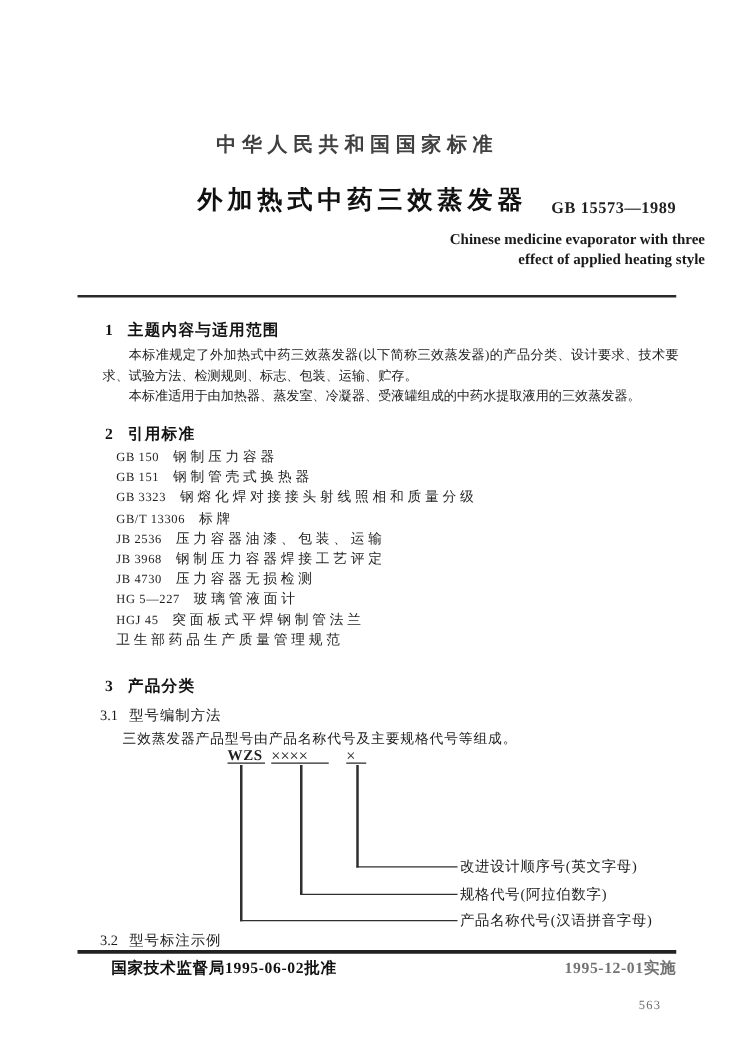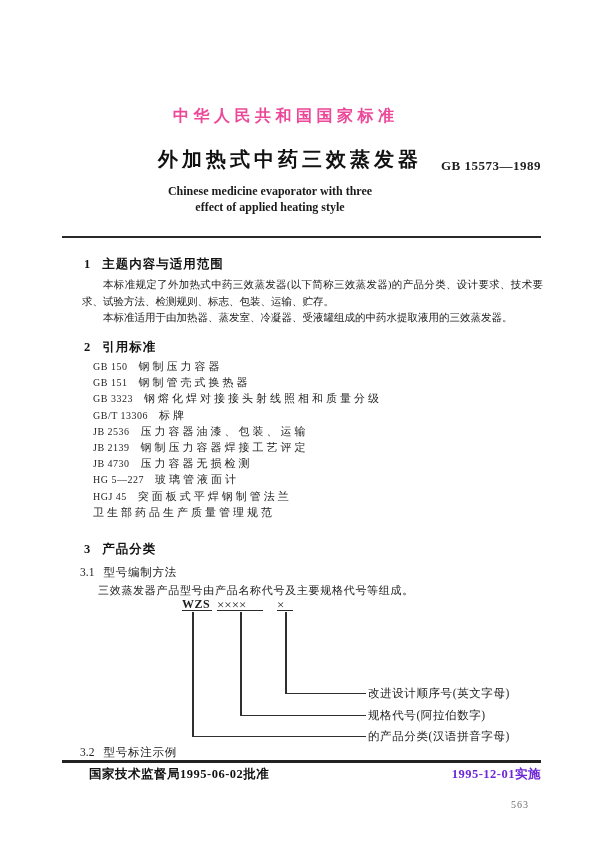--- a/index.html
+++ b/index.html
@@ -12,37 +12,38 @@
     font-family: "Liberation Serif", "DejaVu Serif", serif;
     color: #1f1f1f;
     overflow: hidden;
   }
   .abs { position: absolute; }
 
   
   .std-label {
     top: 106px; left: 173px;
     font-size: 16px; font-weight: bold; letter-spacing: 4.5px;
-    color: #ec4899; white-space: nowrap;
+    color: #404040; white-space: nowrap;
   }
   .doc-title {
     top: 146px; left: 158px;
     font-size: 20px; font-weight: bold; letter-spacing: 4px;
     color: #111; white-space: nowrap;
   }
   .doc-code {
     top: 158px; left: 441px;
     font-size: 13px; font-weight: bold; letter-spacing: 0.5px;
     white-space: nowrap;
   }
   .subtitle {
     top: 183px; left: 0; width: 540px;
-    text-align: center;
+    text-align: right;
     font-size: 12px; font-weight: bold; line-height: 16px;
     color: #1a1a1a;
+    padding-left: 24px;
   }
   .rule-top {
     top: 236px; left: 62px; width: 479px; height: 2px;
     background: #2a2a2a;
   }
 
   
   .sec-heading {
     font-size: 12.5px; font-weight: bold; letter-spacing: 1px;
     color: #141414; white-space: nowrap;
@@ -111,21 +112,21 @@
   .rule-bottom { top: 760px; left: 62px; width: 479px; height: 2.5px; background: #222; }
   .footer-approved {
     top: 766px; left: 63px;
     font-size: 12.5px; font-weight: bold; letter-spacing: 0.5px; white-space: nowrap;
     color: #111;
     padding-left: 26px;
   }
   .footer-implemented {
     top: 766px; right: 59px;
     font-size: 12.5px; font-weight: bold; letter-spacing: 0.5px; white-space: nowrap;
-    color: #6d28d9;
+    color: #737373;
   }
   .page-number {
     top: 799px; left: 511px;
     font-size: 10px; color: #6e6e6e; letter-spacing: 1px;
   }
 </style>
 </head>
 <body>
 
 <div class="page">
@@ -149,21 +150,21 @@
 
   <div class="abs sec-heading h2">
     <span class="sec-num">2</span><span>引用标准</span>
   </div>
   <div class="abs refs">
     <div class="ref-row"><span class="ref-code">GB 150</span><span class="ref-title">钢制压力容器</span></div>
     <div class="ref-row"><span class="ref-code">GB 151</span><span class="ref-title">钢制管壳式换热器</span></div>
     <div class="ref-row"><span class="ref-code">GB 3323</span><span class="ref-title">钢熔化焊对接接头射线照相和质量分级</span></div>
     <div class="ref-row"><span class="ref-code">GB/T 13306</span><span class="ref-title">标牌</span></div>
     <div class="ref-row"><span class="ref-code">JB 2536</span><span class="ref-title">压力容器油漆、包装、运输</span></div>
-    <div class="ref-row"><span class="ref-code">JB 2139</span><span class="ref-title">钢制压力容器焊接工艺评定</span></div>
+    <div class="ref-row"><span class="ref-code">JB 3968</span><span class="ref-title">钢制压力容器焊接工艺评定</span></div>
     <div class="ref-row"><span class="ref-code">JB 4730</span><span class="ref-title">压力容器无损检测</span></div>
     <div class="ref-row"><span class="ref-code">HG 5—227</span><span class="ref-title">玻璃管液面计</span></div>
     <div class="ref-row"><span class="ref-code">HGJ 45</span><span class="ref-title">突面板式平焊钢制管法兰</span></div>
     <div class="ref-row"><span class="ref-code"></span><span class="ref-title">卫生部药品生产质量管理规范</span></div>
   </div>
 
   <div class="abs sec-heading h3">
     <span class="sec-num">3</span><span>产品分类</span>
   </div>
   <div class="abs sub-heading h31">
@@ -175,21 +176,21 @@
   <div class="abs model-seg model-spec">××××</div>
   <div class="abs model-seg model-seq">×</div>
   <div class="abs dline vline v1"></div>
   <div class="abs dline vline v2"></div>
   <div class="abs dline vline v3"></div>
   <div class="abs dline hline hl-seq"></div>
   <div class="abs dline hline hl-spec"></div>
   <div class="abs dline hline hl-name"></div>
   <div class="abs diagram-label dl-seq">改进设计顺序号(英文字母)</div>
   <div class="abs diagram-label dl-spec">规格代号(阿拉伯数字)</div>
-  <div class="abs diagram-label dl-name">的产品分类(汉语拼音字母)</div>
+  <div class="abs diagram-label dl-name">产品名称代号(汉语拼音字母)</div>
 
   <div class="abs sub-heading h32">
     <span class="sub-num">3.2</span><span>型号标注示例</span>
   </div>
 
   <div class="abs rule-bottom"></div>
   <div class="abs footer-approved">国家技术监督局1995-06-02批准</div>
   <div class="abs footer-implemented">1995-12-01实施</div>
   <div class="abs page-number">563</div>
 

